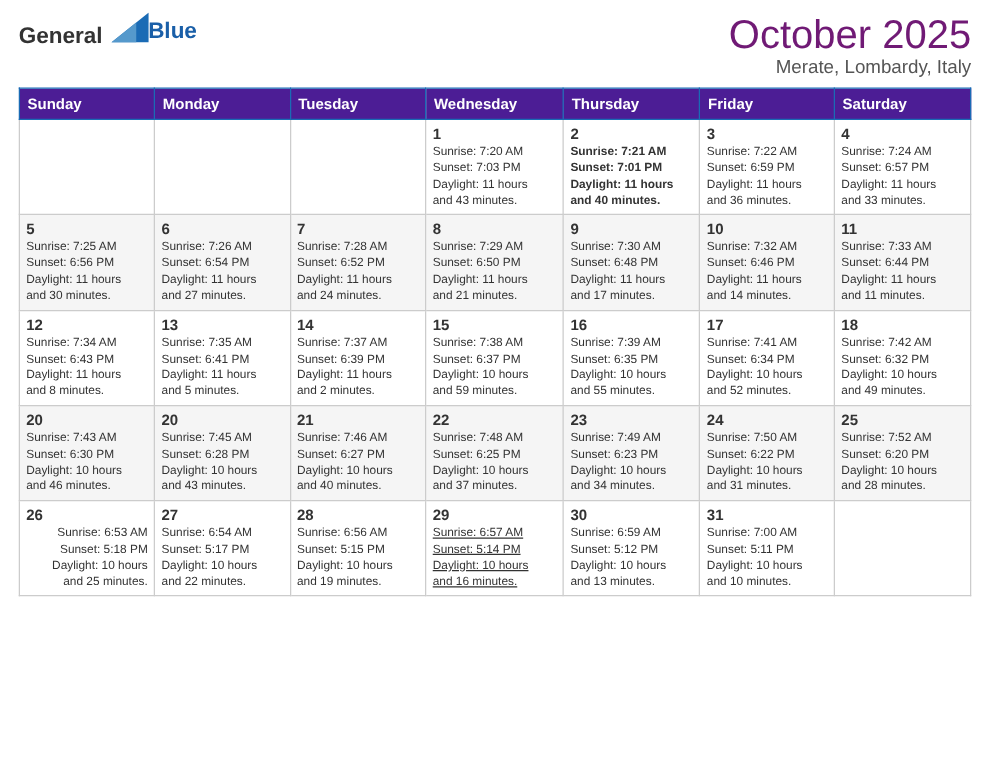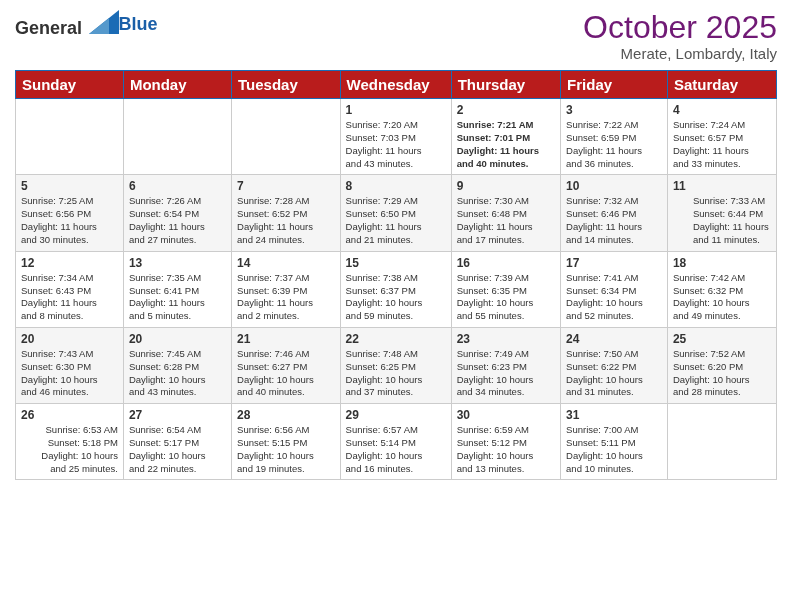--- a/index.html
+++ b/index.html
@@ -51,23 +51,23 @@
     .location-title {
       font-size: 15px;
       color: #555;
     }
     .calendar-table {
       width: 100%;
       border-collapse: collapse;
       border: 1px solid #ccc;
     }
     .calendar-table th {
-      background-color: #b91c1c;
+      background-color: #4c1d95;
       color: #fff;
-      font-size: 15px;
+      font-size: 12px;
       font-weight: bold;
       padding: 5px 6px;
       text-align: left;
       border: 1px solid #1a6bb5;
     }
     .calendar-table td {
       vertical-align: top;
       border: 1px solid #ccc;
       padding: 4px 5px;
       width: 113px;
@@ -200,21 +200,21 @@
           </td>
           <td>
             <span class="day-number">10</span>
             <div class="day-info" style="white-space: pre-line;">Sunrise: 7:32 AM
 Sunset: 6:46 PM
 Daylight: 11 hours
 and 14 minutes.</div>
           </td>
           <td>
             <span class="day-number">11</span>
-            <div class="day-info" style="white-space: pre-line; margin-left: 20px;">Sunrise: 7:33 AM
+            <div class="day-info" style="white-space: pre-line;">Sunrise: 7:33 AM
 Sunset: 6:44 PM
 Daylight: 11 hours
 and 11 minutes.</div>
           </td>
         </tr>
         <tr>
           <td>
             <span class="day-number">12</span>
             <div class="day-info" style="white-space: pre-line;">Sunrise: 7:34 AM
 Sunset: 6:43 PM
@@ -332,21 +332,21 @@
           </td>
           <td>
             <span class="day-number">28</span>
             <div class="day-info" style="white-space: pre-line;">Sunrise: 6:56 AM
 Sunset: 5:15 PM
 Daylight: 10 hours
 and 19 minutes.</div>
           </td>
           <td>
             <span class="day-number">29</span>
-            <div class="day-info" style="white-space: pre-line;">Sunrise: 6:57 AM
+            <div class="day-info" style="white-space: pre-line; text-decoration: underline;">Sunrise: 6:57 AM
 Sunset: 5:14 PM
 Daylight: 10 hours
 and 16 minutes.</div>
           </td>
           <td>
             <span class="day-number">30</span>
             <div class="day-info" style="white-space: pre-line;">Sunrise: 6:59 AM
 Sunset: 5:12 PM
 Daylight: 10 hours
 and 13 minutes.</div>

